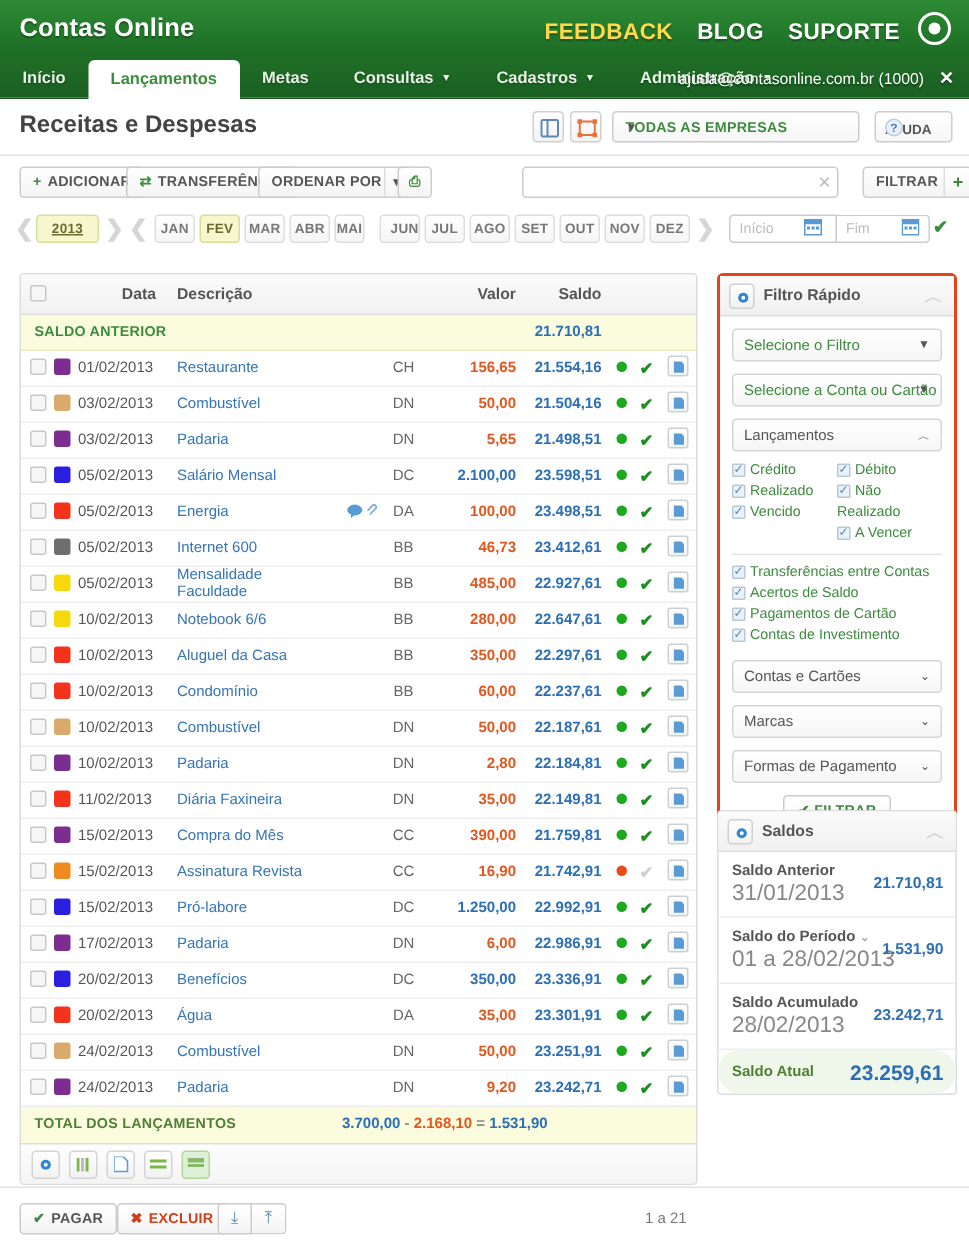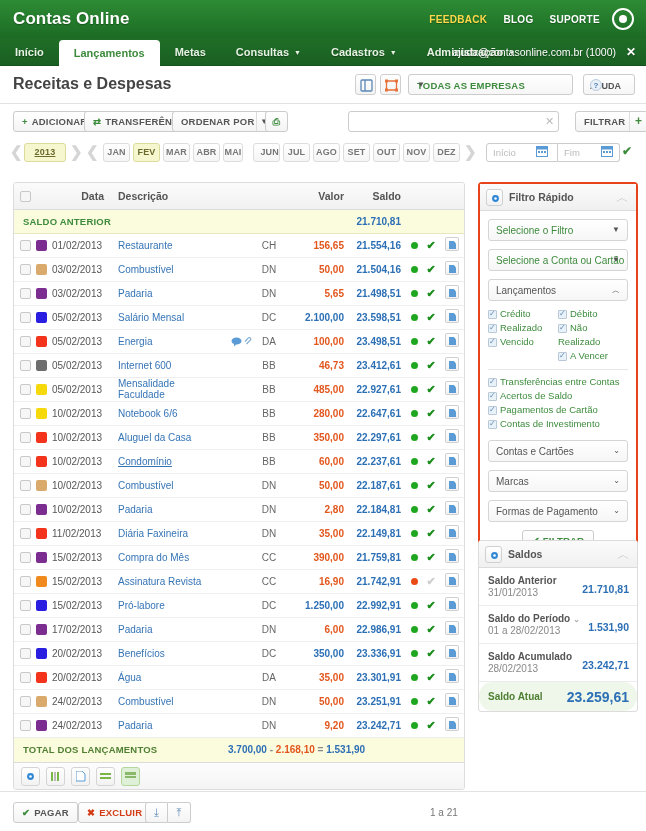--- a/index.html
+++ b/index.html
@@ -17,21 +17,21 @@
   .topbar{
     height:38px; background:linear-gradient(180deg,#2e8b35 0%,#237a2b 55%,#1d6b25 100%);
     position:relative;
   }
   .brand{
     position:absolute; left:13px; top:9px; color:#fff; font-size:17px; font-weight:bold;
     letter-spacing:.1px; text-shadow:0 1px 1px rgba(0,0,0,.3);
   }
   .toplinks{ position:absolute; right:46px; top:13px; }
   .toplinks a{
-    color:#fff; text-decoration:none; font-size:10px; font-weight:bold; letter-spacing:.3px;
+    color:#fff; text-decoration:none; font-size:15px; font-weight:bold; letter-spacing:.3px;
     margin-left:13px; text-shadow:0 1px 1px rgba(0,0,0,.3);
   }
   .toplinks a.feedback{ color:#ffd94a; }
   .logo-circle{
     position:absolute; right:12px; top:8px; width:22px; height:22px; border-radius:50%;
     border:2px solid #fff; background:transparent;
   }
   .logo-circle:after{
     content:""; position:absolute; left:5px; top:5px; width:8px; height:8px; border-radius:50%;
     background:#fff;
@@ -225,21 +225,21 @@
   .fbtn{
     display:inline-block; height:21px; line-height:19px; border:1px solid #ccc; border-radius:3px;
     background:linear-gradient(180deg,#fff,#f4f4f4); font-size:9.5px; font-weight:bold;
     padding:0 9px; cursor:pointer; letter-spacing:.2px;
   }
   .fbtn.ok{ color:#3d8b3d; } .fbtn.clr{ color:#d33c16; margin-left:6px; }
 
   #saldospanel{ left:478px; top:540px; width:160px; }
   .saldorow{ position:relative; padding:7px 8px 7px 9px; border-bottom:1px solid #ededed; }
   .saldorow .nm{ font-size:10px; color:#555; font-weight:bold; }
-  .saldorow .dt{ font-size:10px; color:#888; margin-top:1px; }
+  .saldorow .dt{ font-size:15px; color:#888; margin-top:1px; }
   .saldorow .amt{ position:absolute; right:8px; top:15px; font-size:10.5px; font-weight:bold; color:#2c6fb5;}
   .saldorow.cur{ background:#eef7e9; border-bottom:none; padding:9px 8px 9px 9px;border-radius:14px; }
   .saldorow.cur .nm{ color:#4f7f33; }
   .saldorow.cur .amt{ top:7px; font-size:14px; }
   .caretdown{ color:#aaa; font-size:8px; margin-left:3px; }
 
   
   .bottombar{ position:absolute; left:0; top:791px; width:646px; height:40px; border-top:1px solid #e2e2e2; }
   #btn-pagar{ left:13px; top:10px;text-align:center; }
   #btn-pagar .gi{ color:#3d8b3d; }
@@ -525,21 +525,21 @@
             <td class="c-valor val-deb">350,00</td>
             <td class="c-saldo">22.297,61</td>
             <td class="c-dot"><span class="dot g"></span></td>
             <td class="c-check"><span class="ck">✔</span></td>
             <td class="c-note"><span class="notebtn"></span></td>
           </tr>
           <tr>
             <td class="c-chk"><span class="chk"></span></td>
             <td class="c-swatch"><span class="swatch" style="background:#f4331c"></span></td>
             <td class="c-date">10/02/2013</td>
-            <td class="c-desc" style="padding-left:8px;text-decoration:underline;">Condomínio</td>
+            <td class="c-desc" style="padding-left:8px;">Condomínio</td>
             <td class="c-icons"></td>
             <td class="c-type">BB</td>
             <td class="c-valor val-deb">60,00</td>
             <td class="c-saldo">22.237,61</td>
             <td class="c-dot"><span class="dot g"></span></td>
             <td class="c-check"><span class="ck">✔</span></td>
             <td class="c-note"><span class="notebtn"></span></td>
           </tr>
           <tr>
             <td class="c-chk"><span class="chk"></span></td>

